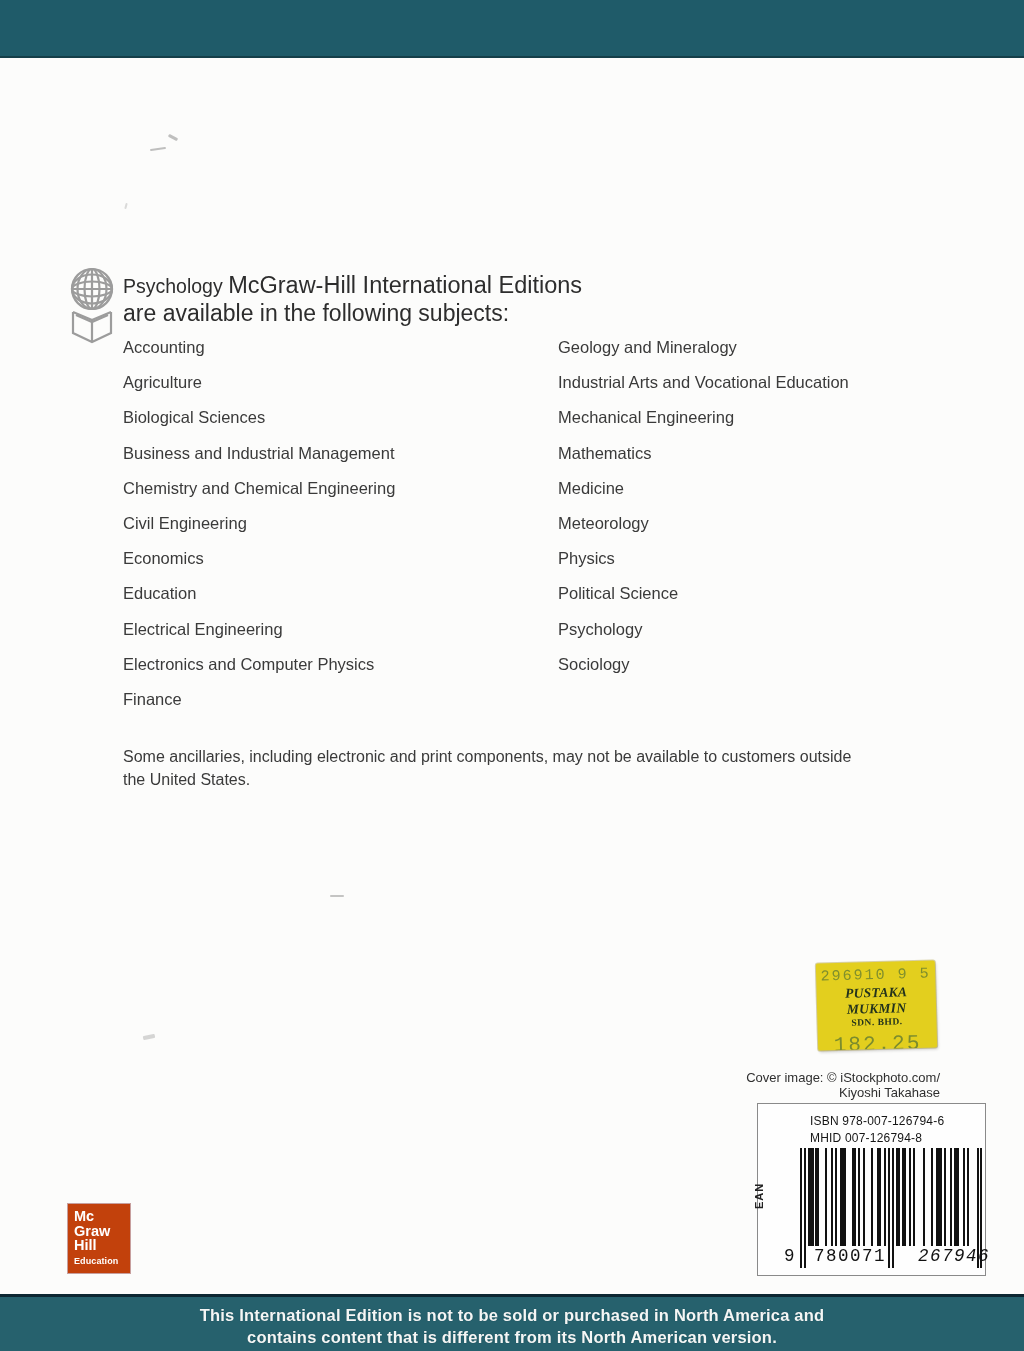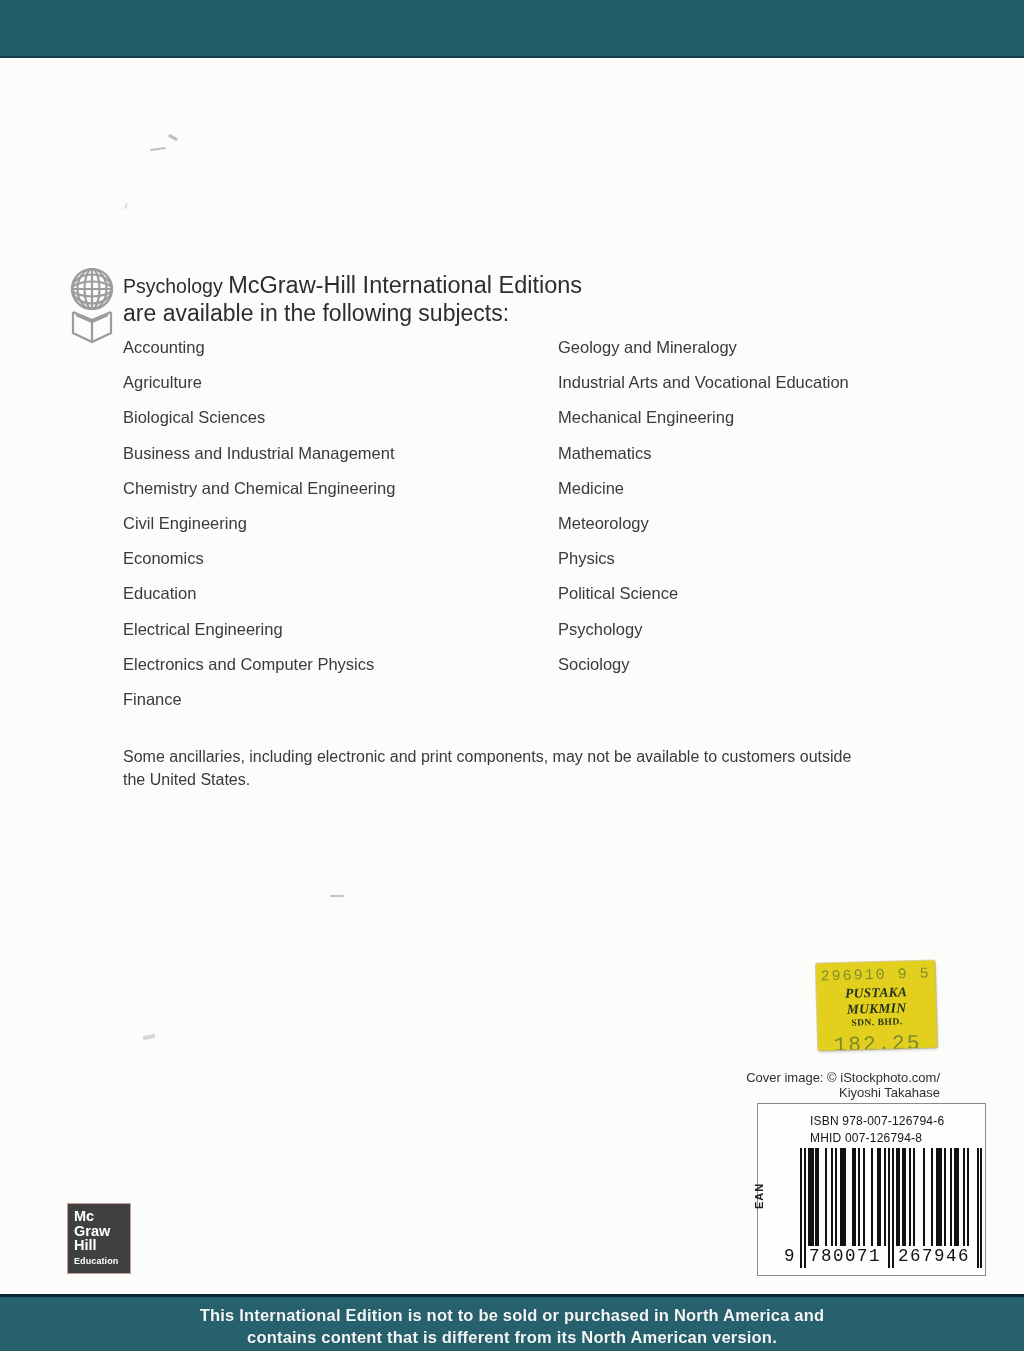--- a/index.html
+++ b/index.html
@@ -85,26 +85,26 @@
   .bars {
     position:absolute; left:42px; top:44px; width:182px; height:122px;
   }
   .bars .bar { position:absolute; top:0; background:#111; }
   .bc-digits {
     position:absolute; left:42px; top:142px; width:182px; height:24px;
     font-family:"Liberation Mono", monospace; font-size:17.5px; color:#111;
   }
   .bc-digits span { position:absolute; top:0; }
   .bc-d-first  { left:-16px; }
-  .bc-d-left   { left:9px;  width:82px; letter-spacing:1.5px; }
-  .bc-d-right  { left:98px; width:80px; text-align:left; letter-spacing:1.5px; }
+  .bc-d-left   { left:9px;  width:82px; text-align:center; letter-spacing:1.5px; }
+  .bc-d-right  { left:114px; width:80px; text-align:center; letter-spacing:1.5px;font-style:italic; }
   
   .mh-logo {
     position:absolute; left:68px; top:1204px; width:62px; height:69px;
-    background:#404040; color:#ffffff; padding:5px 0 0 6px;
+    background:#c2410c; color:#ffffff; padding:5px 0 0 6px;
     font-weight:bold; line-height:14.5px; font-size:14.5px;
     box-shadow:0 0 0 1px rgba(120,20,20,.4);
   }
   .mh-logo .small { font-size:9px; letter-spacing:.1px; margin-top:1px; }
   
   .mark { position:absolute; background:#8c8c8c; opacity:.55; border-radius:1px; }
   .m1 { left:168px; top:136px; width:10px; height:3px; transform:rotate(28deg); }
   .m2 { left:150px; top:148px; width:16px; height:2px; transform:rotate(-8deg); }
   .m3 { left:125px; top:203px; width:2px;  height:6px; transform:rotate(15deg); opacity:.3; }
   .m4 { left:143px; top:1035px; width:12px; height:4px; transform:rotate(-12deg); opacity:.35; }

